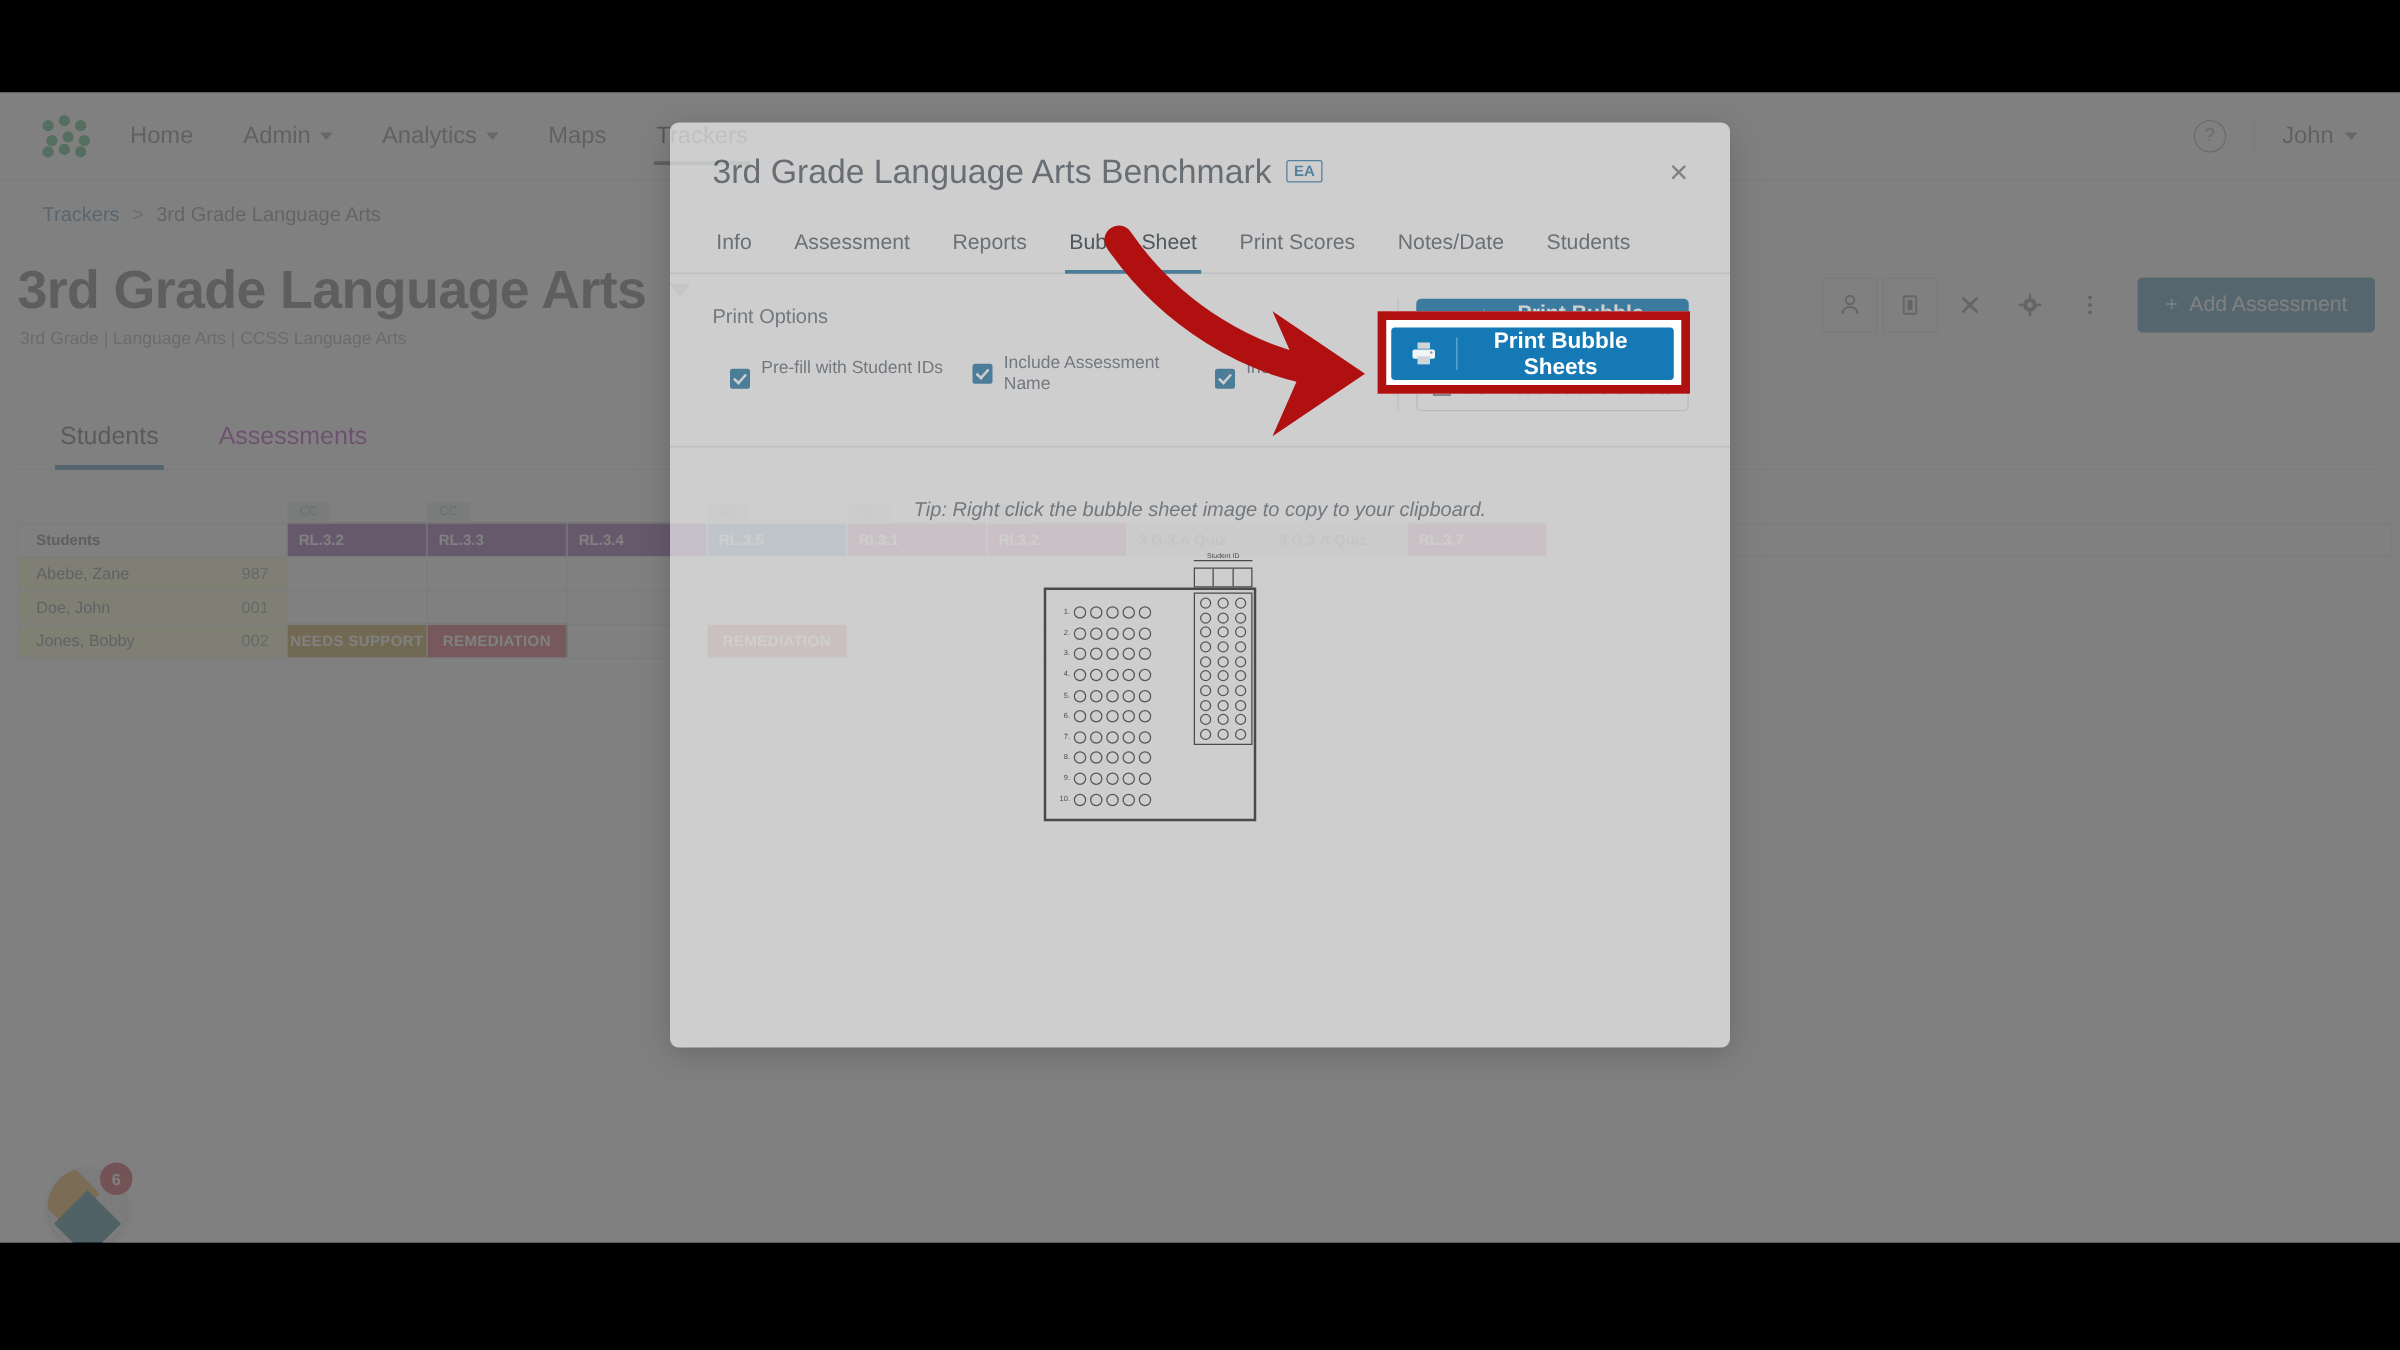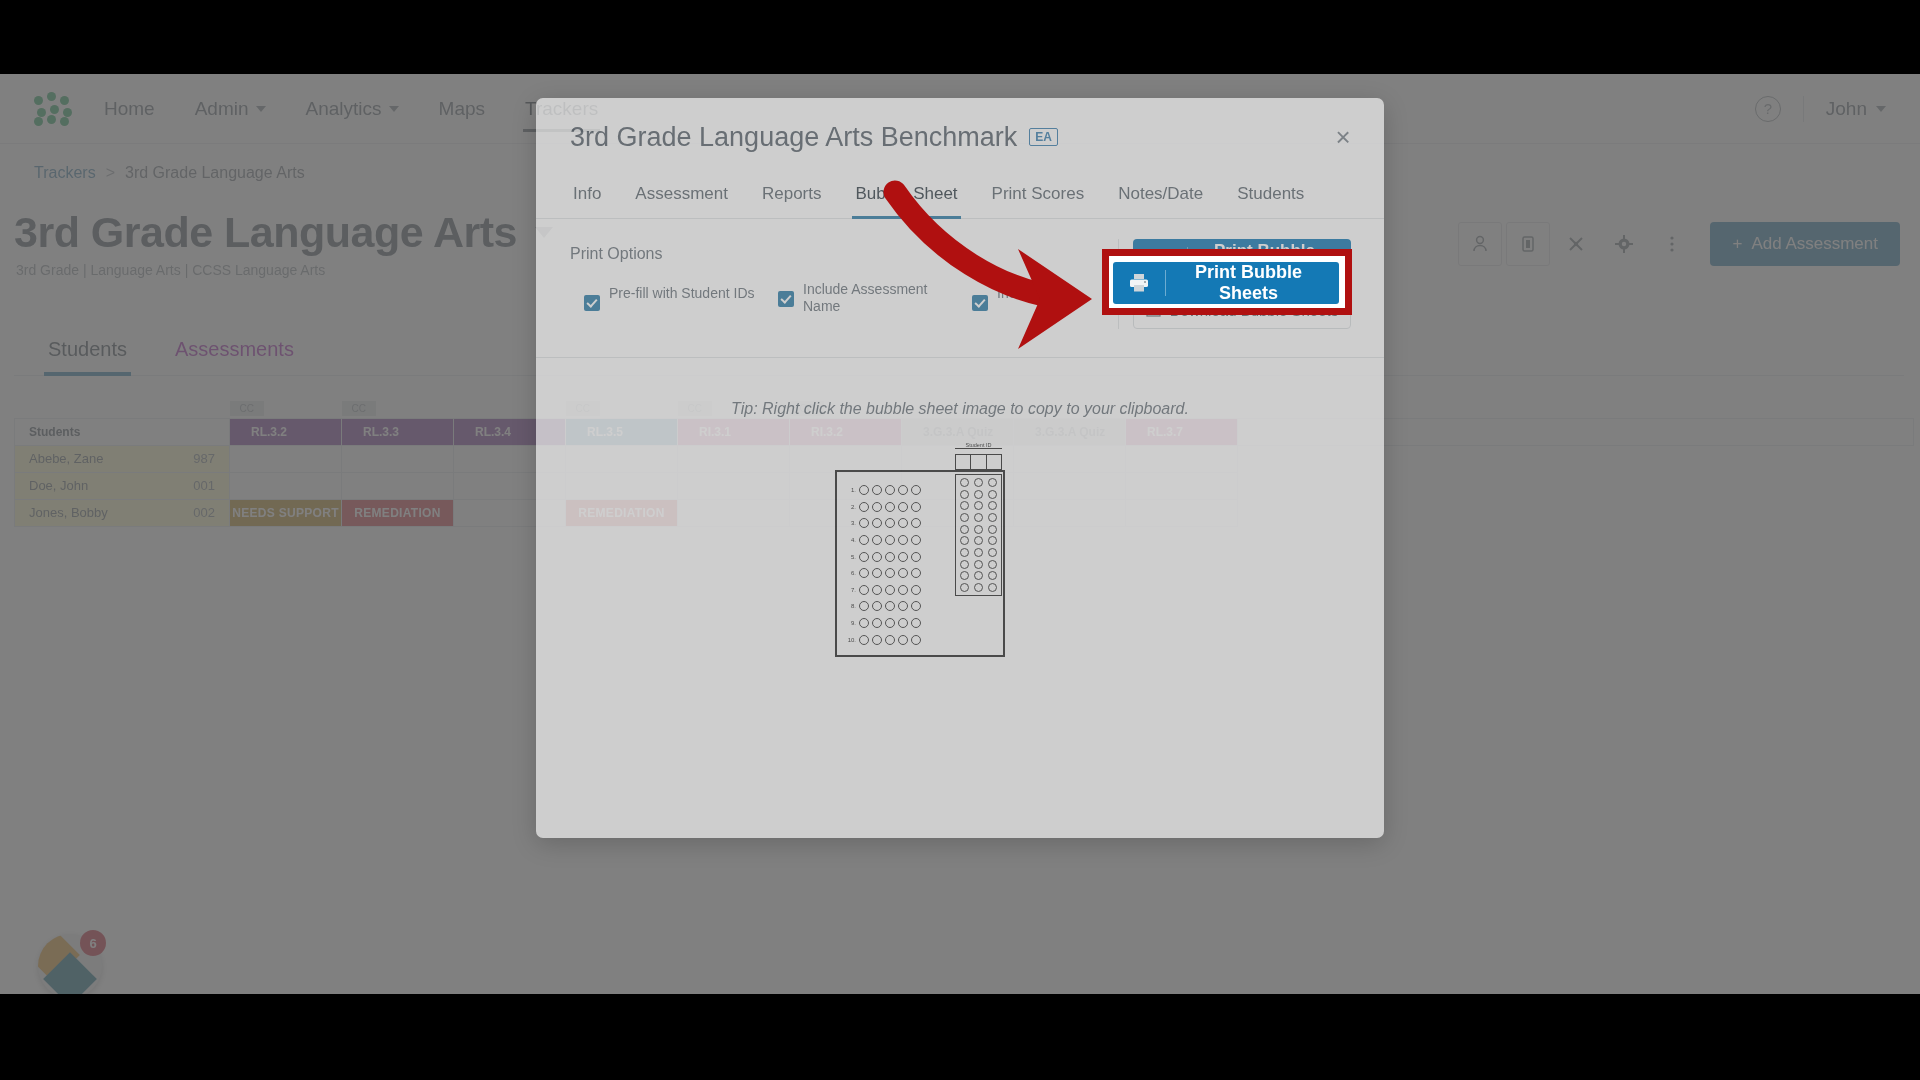--- a/index.html
+++ b/index.html
@@ -79,21 +79,21 @@
   .subtab.active::after { content:""; position:absolute; left:0; right:0; bottom:-1px; height:4px; background:#2b7ca8; }
 
   
   .table-wrap { position:absolute; left: 14px; top: 400px; width: 1900px; }
   .grid { width: 1900px; border-collapse: collapse; table-layout: fixed; }
   .grid th, .grid td { border: 1px solid #e2e5e8; height: 27px; font-size: 12px; }
   .tiny-head td { border:none; height:18px; }
   .chip { display:inline-block; background:#dfe3e6; color:#9aa2a8; font-size:10px; padding:2px 10px; }
   .col-students { width: 215px; background:#fef9c3; }
   .hdr-students { font-weight:700; color:#4a555f; font-size:14px; text-align:left; padding-left:14px; background:#fff; height:38px; }
-  .std-hdr { color:#fff; font-size:12px; font-weight:700; text-align:left; padding-left:21px; height:38px; }
+  .std-hdr { color:#fff; font-size:12px; font-weight:700; text-align:left; padding-left:9px; height:38px; }
   .purple { background:#7e3f9d; }
   .blue { background:#3a7fb0; }
   .pink { background:#c74f8e; }
   .teal { background:#b8456f; }
   .gray-h { background:#cfd4d8; color:#727a81; }
   .tag { color:#fff; font-size:10px; font-weight:700; text-align:center; letter-spacing:0.3px; }
   .tag.gold { background:#b88a22; }
   .tag.red { background:#cf3c49; }
 
   

